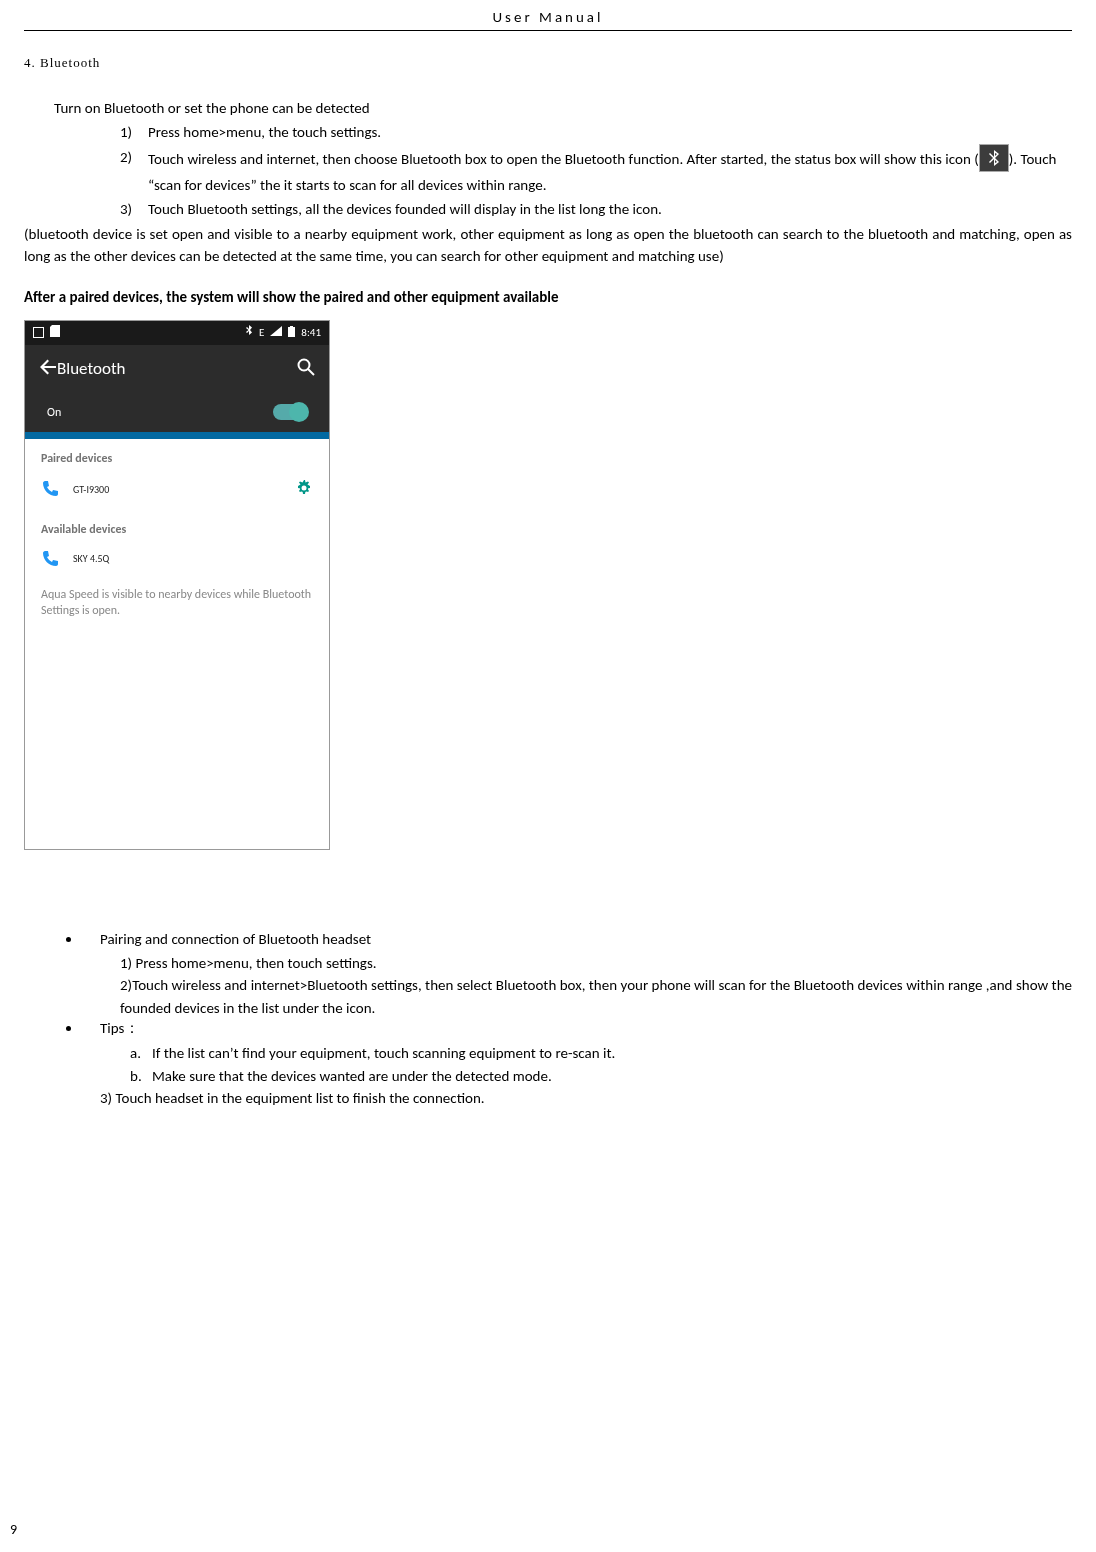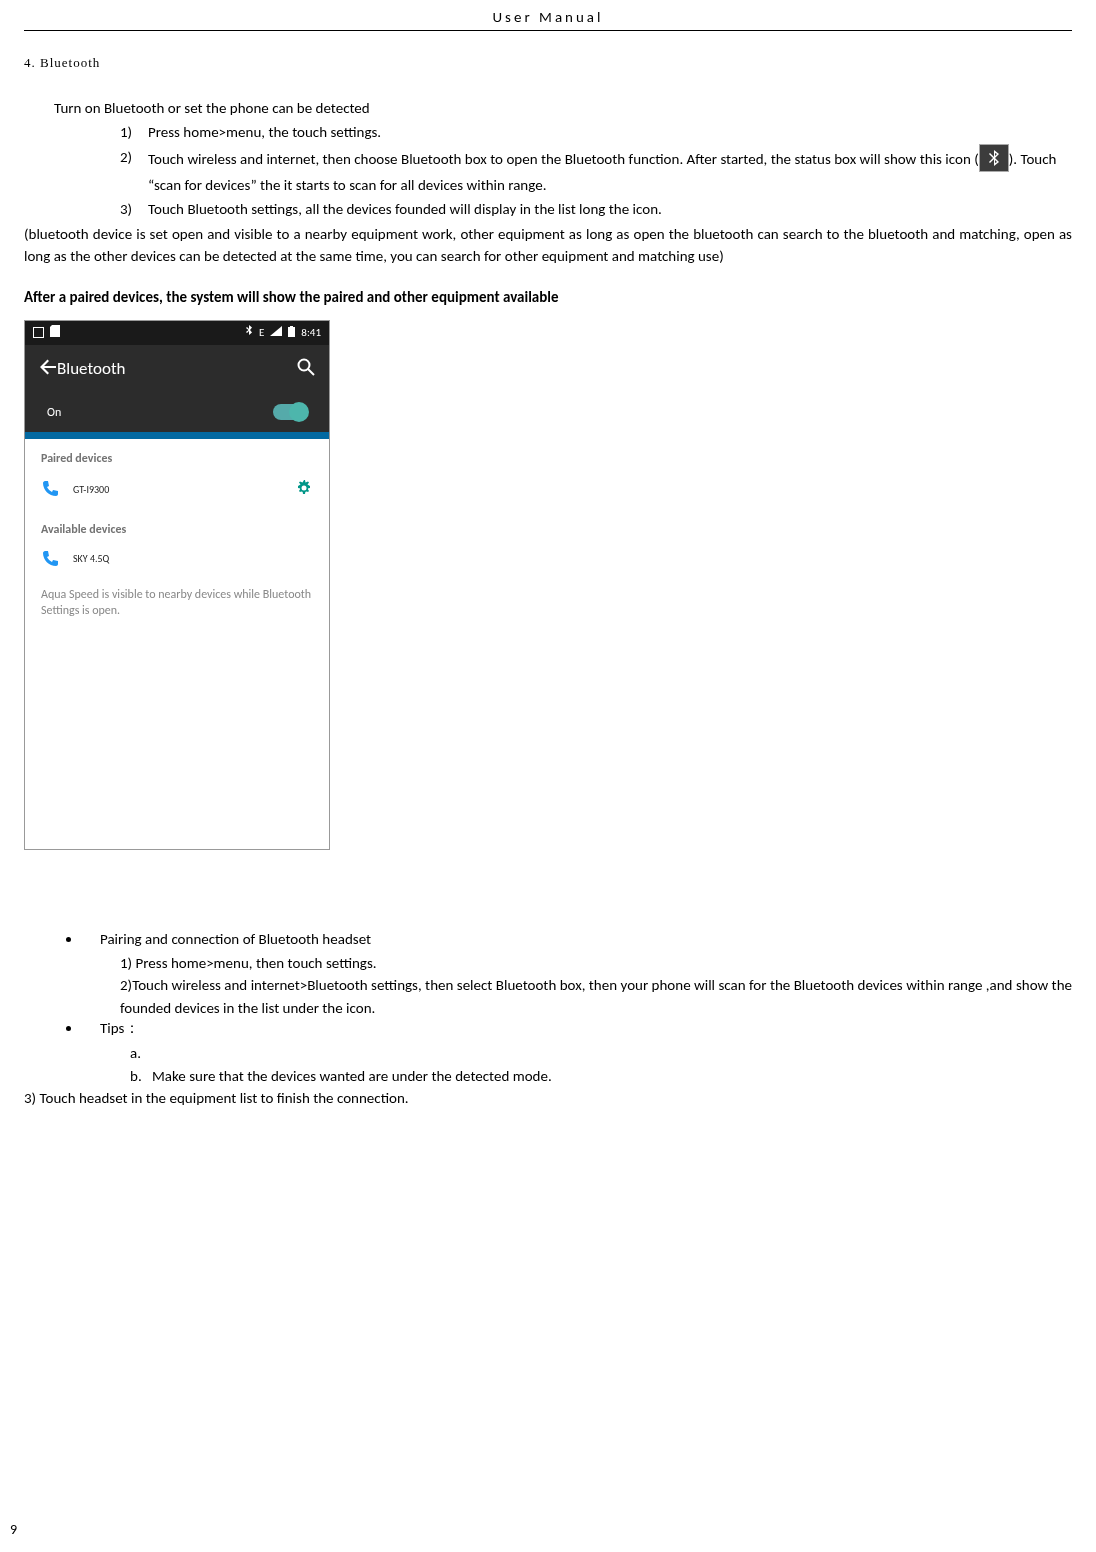--- a/index.html
+++ b/index.html
@@ -142,21 +142,21 @@
       font-size: 12px;
       line-height: 1.4;
     }
     .bullet-list {
       margin-left: 58px;
       list-style: disc;
       margin-bottom: 4px;
     }
     .bullet-list > li { padding-left: 18px; margin-bottom: 2px; }
     .sub-indent { margin-left: 96px; line-height: 1.5; text-align: justify; }
-    .sub-indent2 { line-height: 1.5; text-align: justify; }
+    .sub-indent2 { margin-left: 76px; line-height: 1.5; text-align: justify; }
     .alpha-list {
       margin-left: 106px;
       line-height: 1.5;
       list-style: none;
     }
     .alpha-list li { display: flex; }
     .alpha-list .al { width: 22px; flex-shrink: 0; }
     .page-number {
       position: fixed;
       bottom: 14px;
@@ -266,20 +266,21 @@
 </ul>
 <p class="sub-indent">1) Press home&gt;menu, then touch settings.</p>
 <p class="sub-indent">2)Touch wireless and internet&gt;Bluetooth settings, then select Bluetooth box, then your phone will scan for the Bluetooth devices within range ,and show the founded devices in the list under the icon.</p>
 
 <ul class="bullet-list">
   <li>Tips：</li>
 </ul>
 <ul class="alpha-list">
   <li>
       <span class="al">a.</span>
+      <span>If the list can’t find your equipment, touch scanning equipment to re-scan it.</span>
     </li>
   <li>
       <span class="al">b.</span>
       <span>Make sure that the devices wanted are under the detected mode.</span>
     </li>
 </ul>
 <p class="sub-indent2">3) Touch headset in the equipment list to finish the connection.</p>
 
 <div class="page-number">9</div>
 

